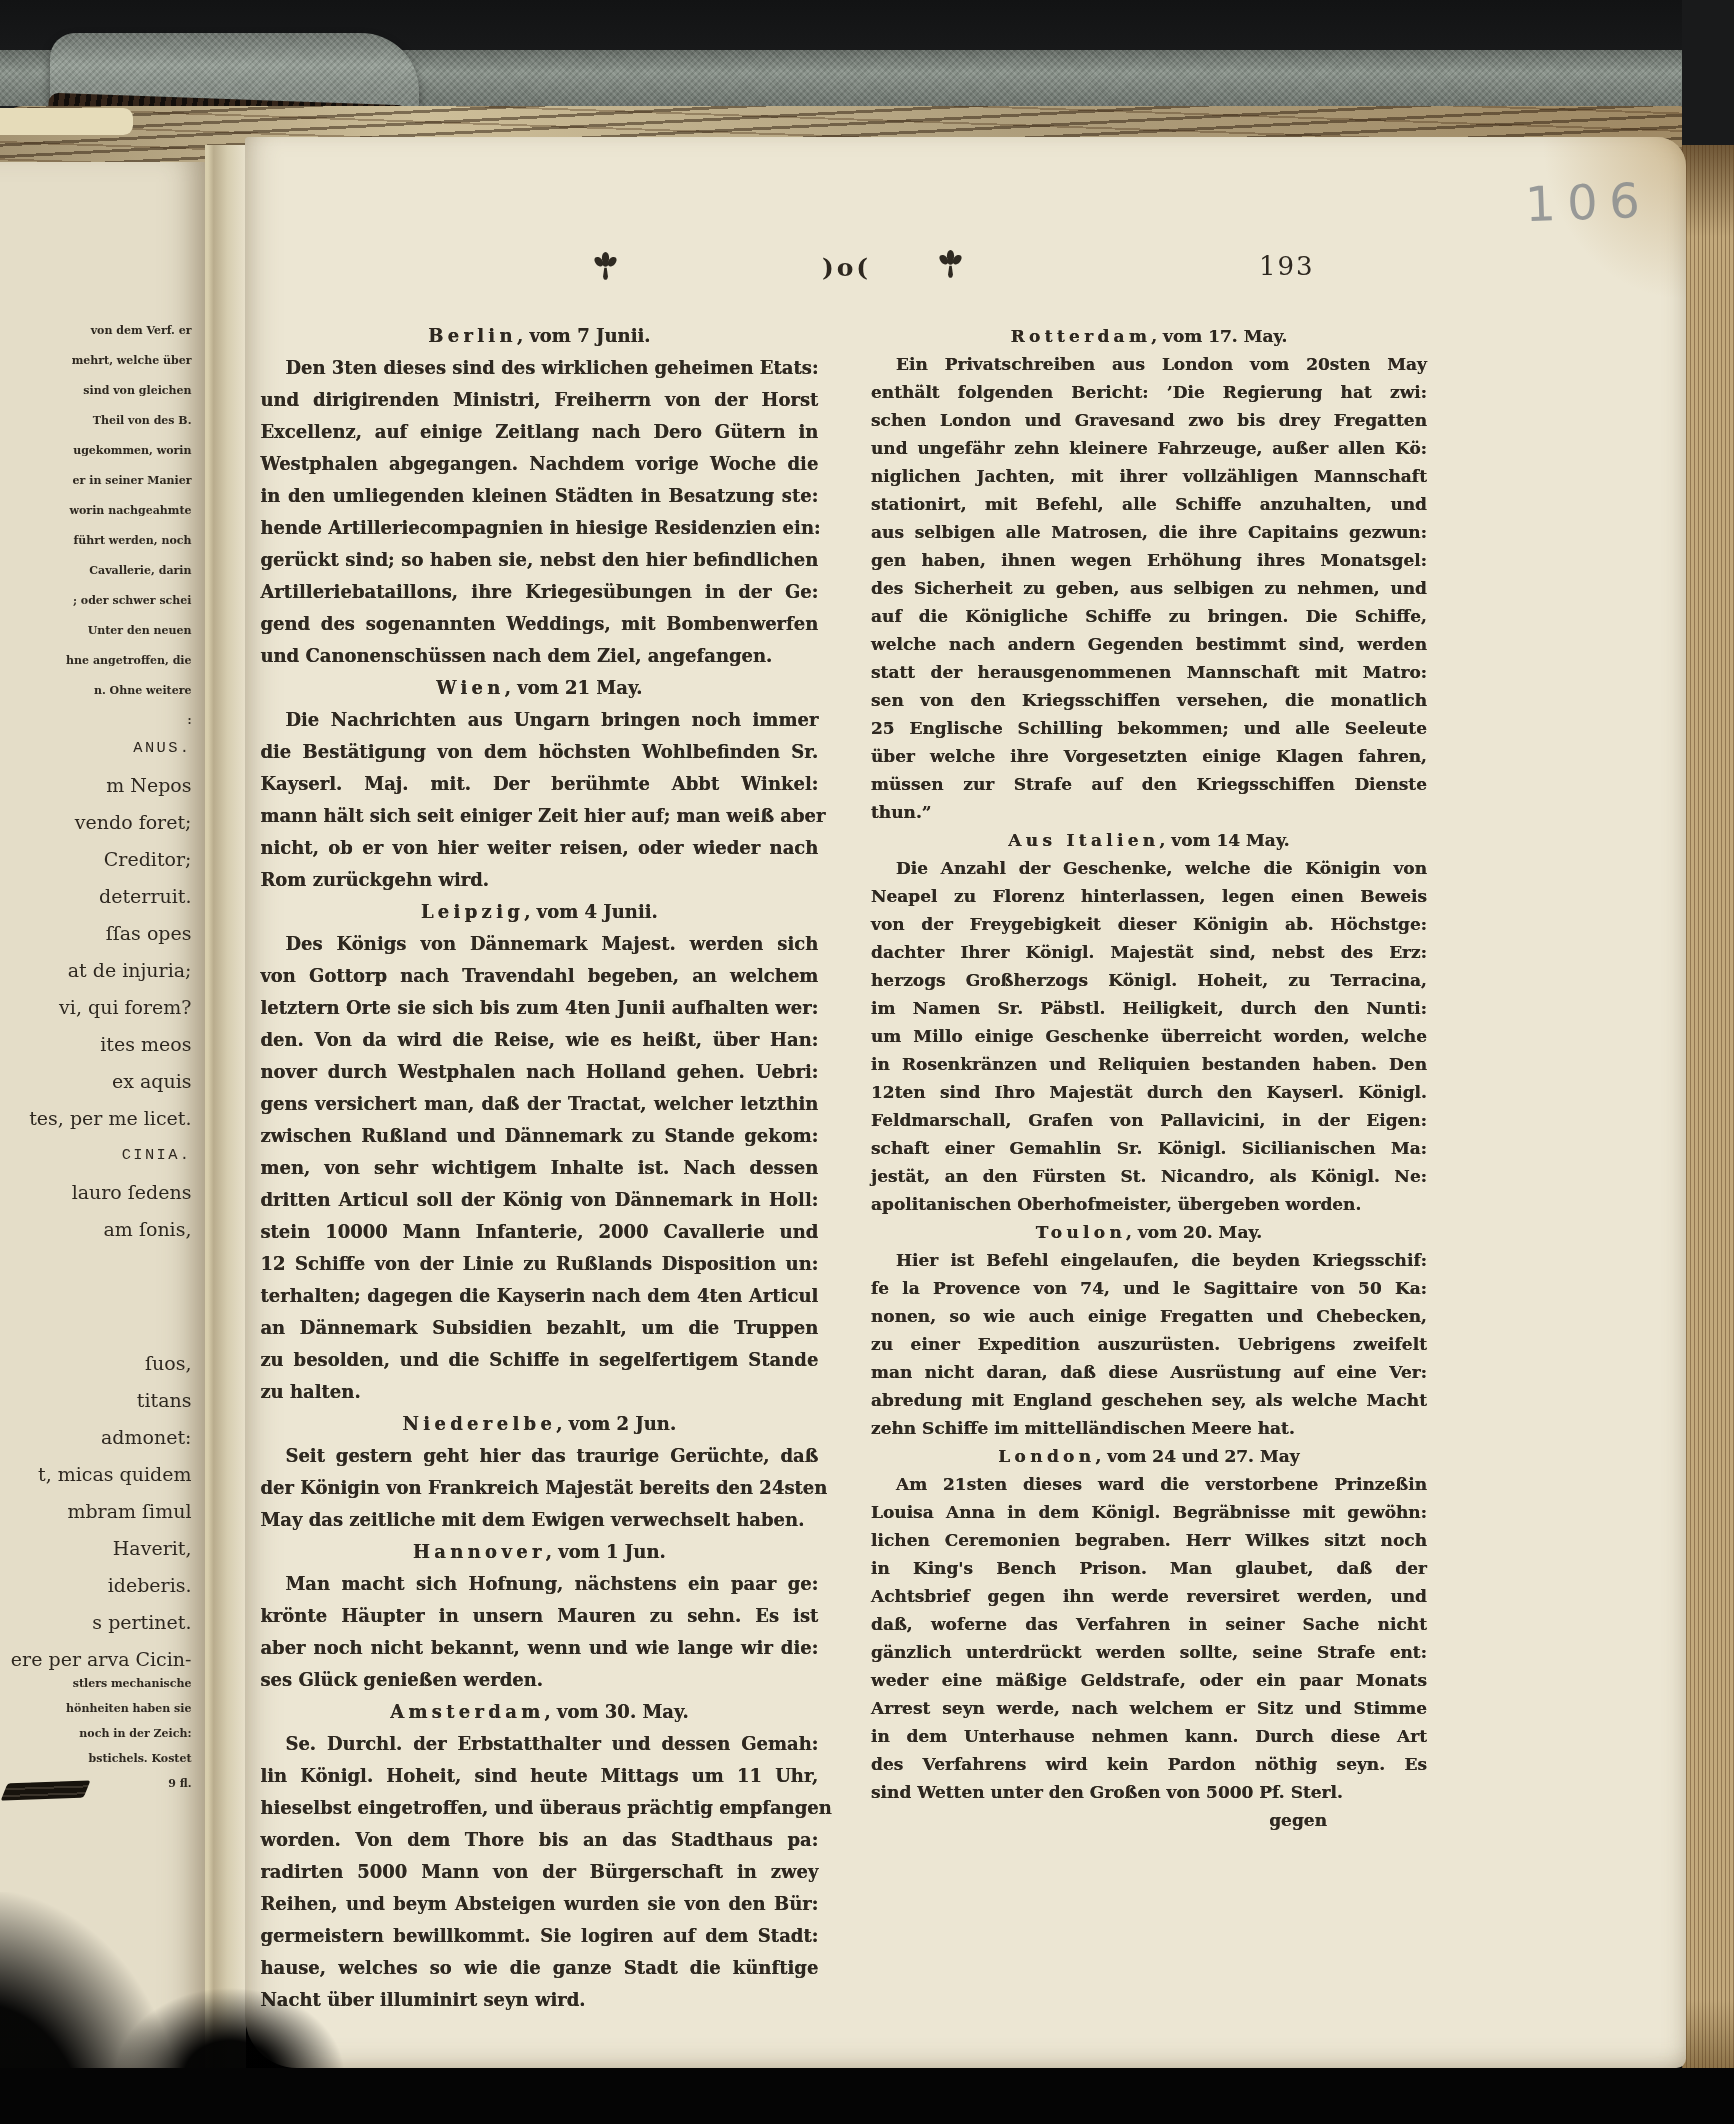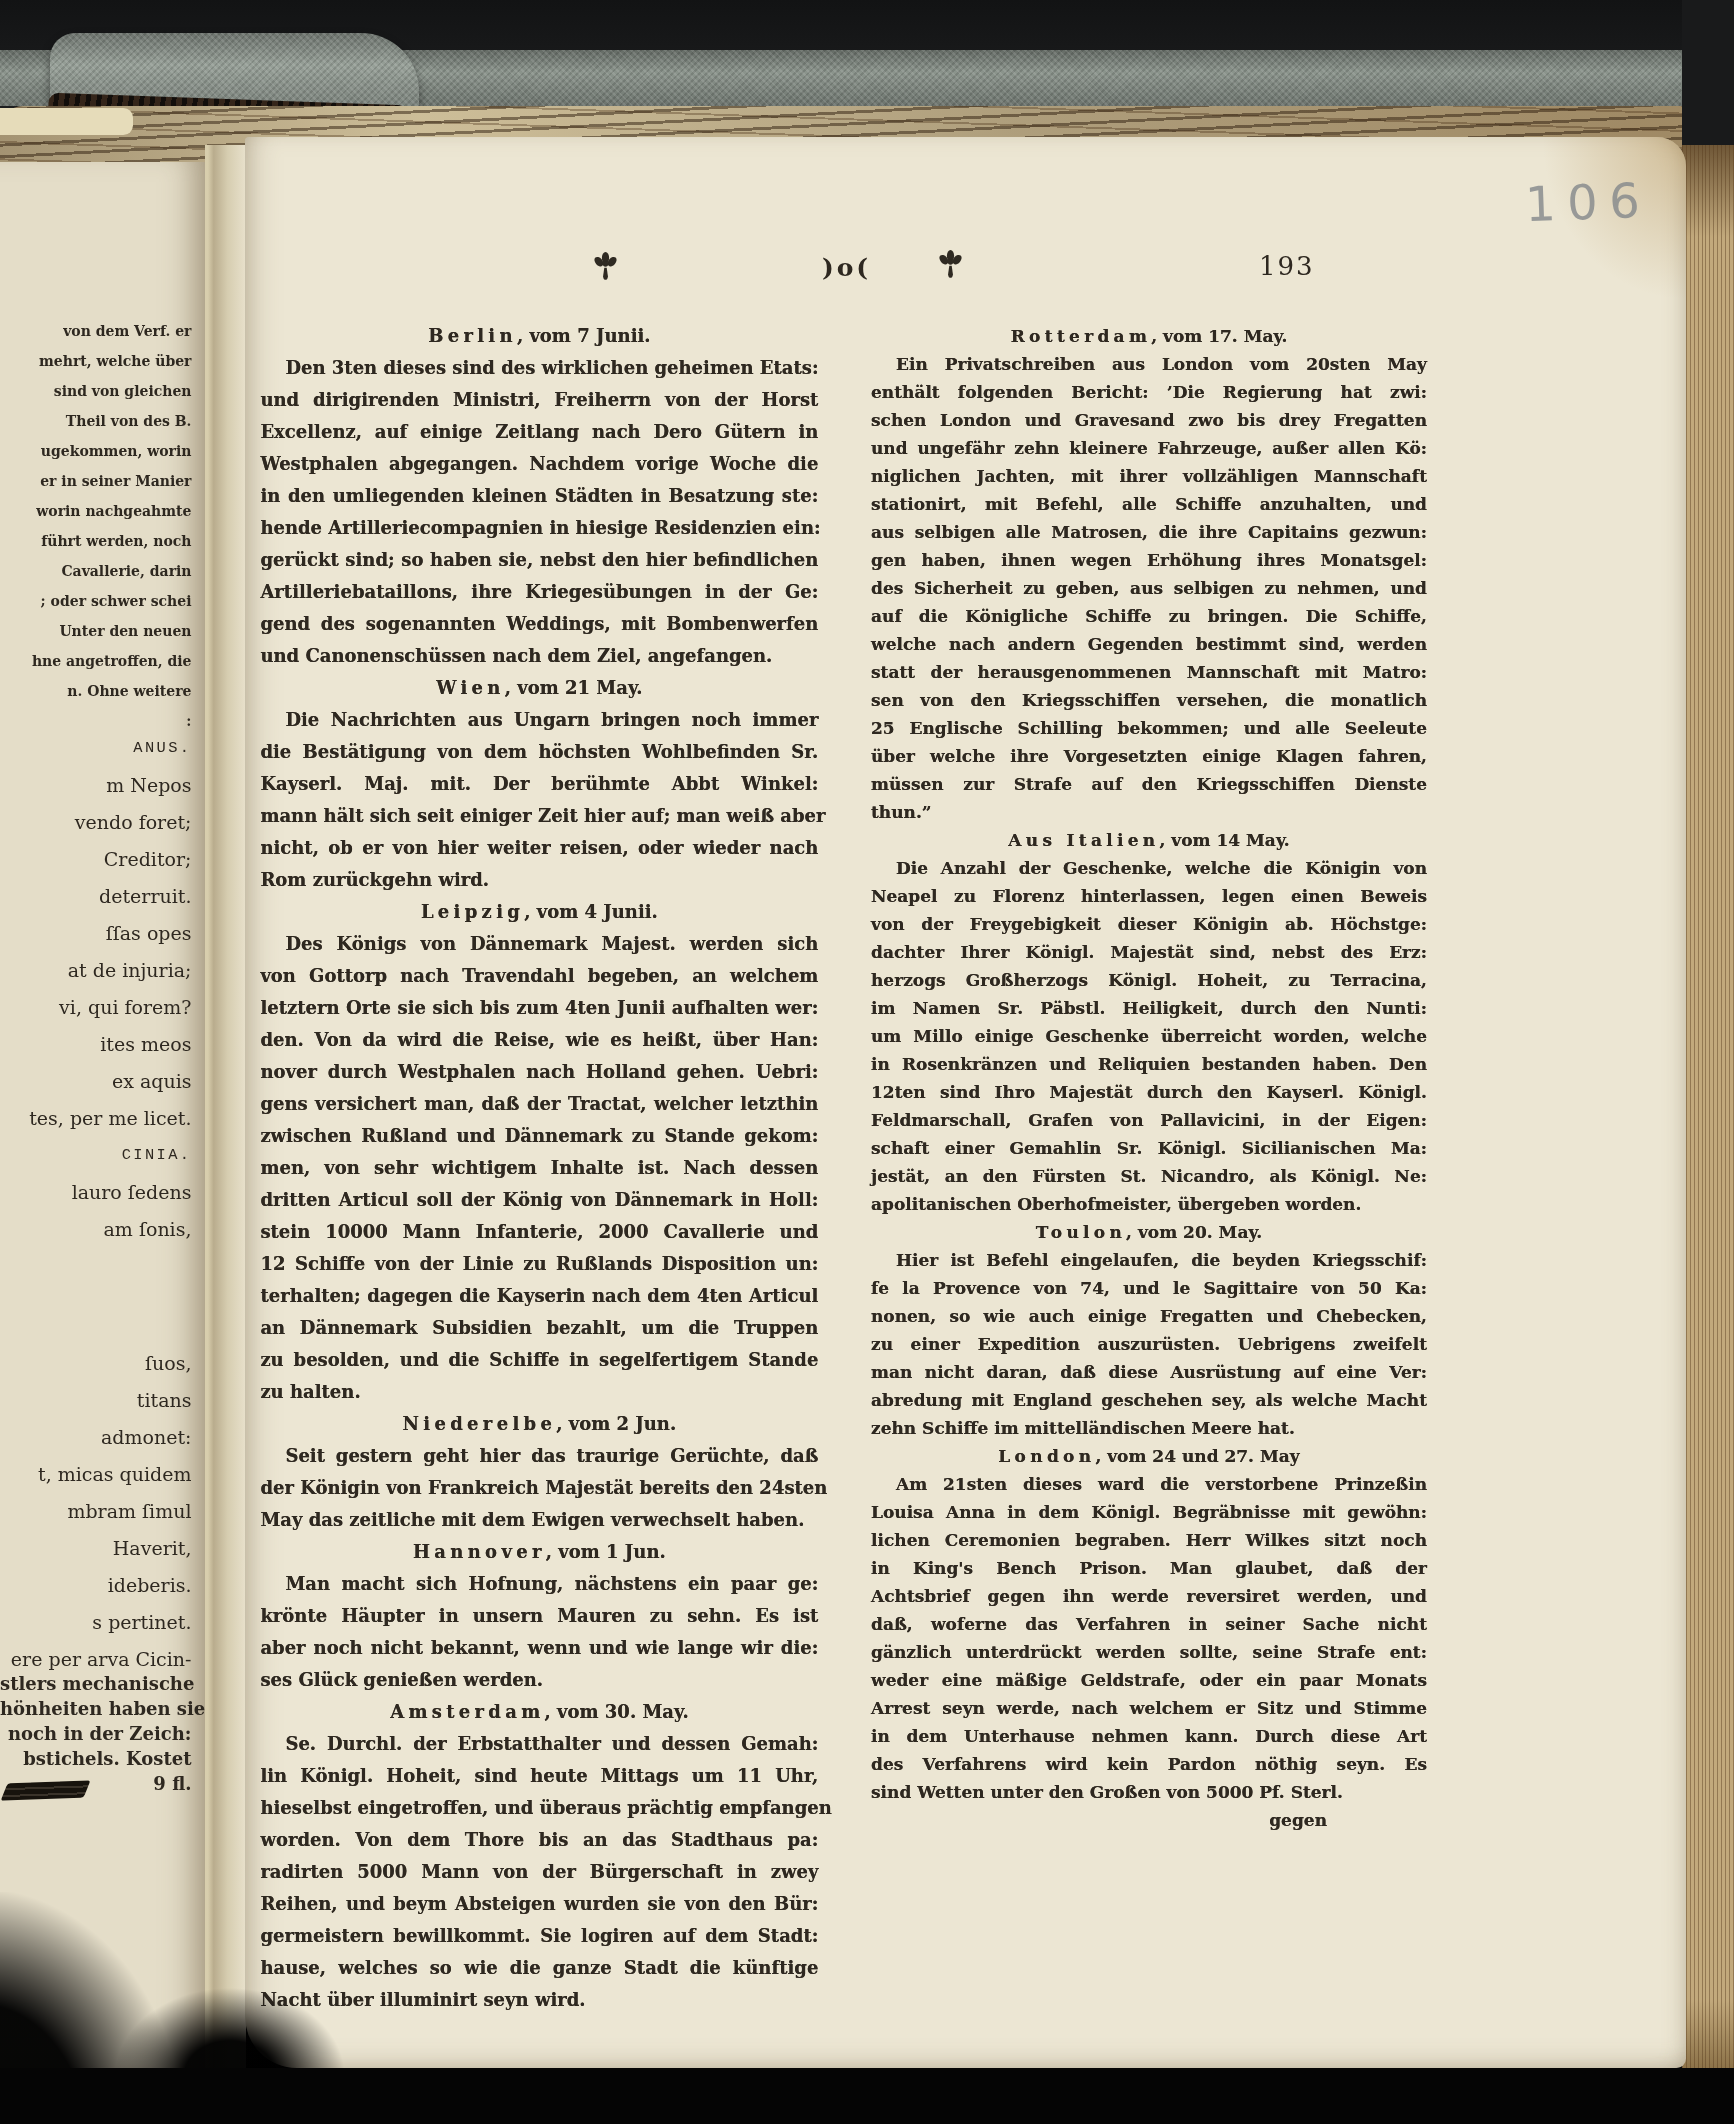--- a/index.html
+++ b/index.html
@@ -57,22 +57,22 @@
   .j{text-align:justify;text-align-last:justify;}
   .ind{text-indent:25px;}
   .h{text-align:center;}
   .h .sperr{letter-spacing:4.3px;margin-top:33px;}
   .cw{text-align:right;padding-right:100px;}
   
   .frag{position:absolute;left:0;right:13.5px;text-align:right;}
   #frag-frak-top{top:154px;}
   #frag-latin{top:568px;}
   #frag-frak-bottom{top:1509px;}
-  .mln{height:30px;line-height:30px;font-size:14px;font-weight:700;white-space:nowrap;}
-  #frag-frak-bottom .mln{height:25px;line-height:25px;font-size:18px;}
+  .mln{height:30px;line-height:30px;font-size:11px;font-weight:700;white-space:nowrap;}
+  #frag-frak-bottom .mln{height:25px;line-height:25px;font-size:11px;}
   .lln{height:37px;line-height:37px;font-size:19px;font-weight:400;white-space:nowrap;}
   .lln.sc{font-size:15.4px;letter-spacing:2.4px;font-family:Liberation Mono, monospace;}
   .lln.gap{margin-top:97px;}
   .smudge{position:absolute;left:3.9px;top:1620px;width:83px;height:17.4px;border-radius:2.9px;
           background:repeating-linear-gradient(180deg,#17130d 0 4.8px,#3a332a 4.8px 6.8px);
           transform:rotate(-2deg) skewX(-24deg);}
   
   .bottom-band{position:absolute;left:0;bottom:0;width:100%;height:56px;background:#050505;}
   .v-shadow{position:absolute;left:114px;top:1987px;width:232px;height:89px;
             background:radial-gradient(ellipse at 50% 100%,rgba(0,0,0,.97) 28%,rgba(0,0,0,0) 70%);}

